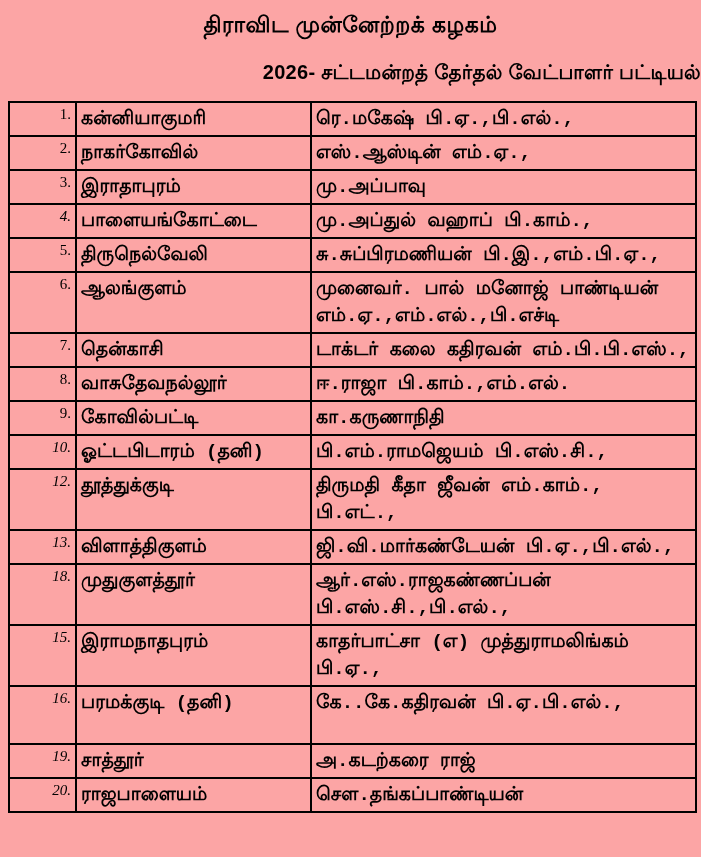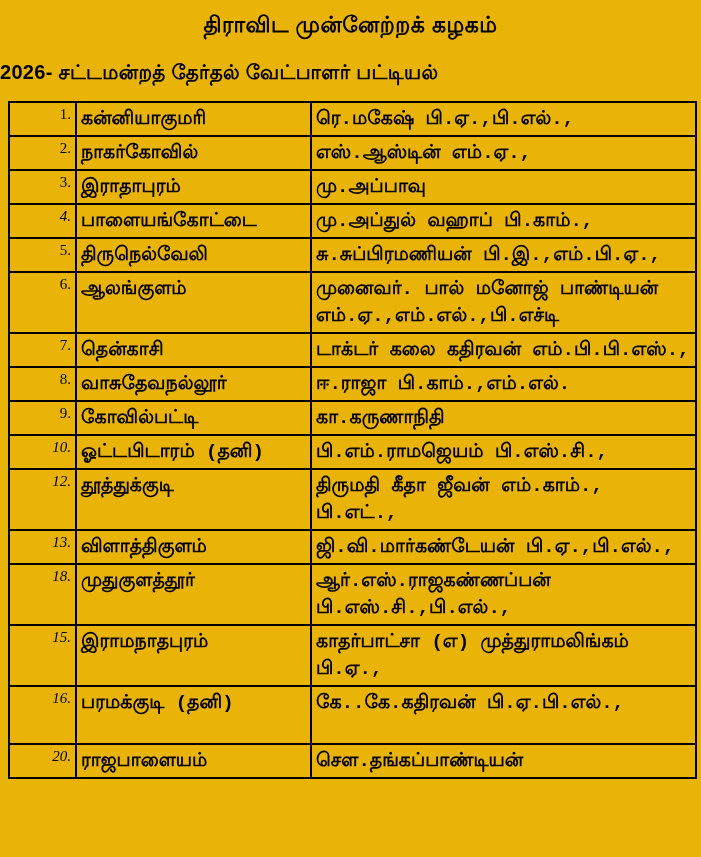--- a/index.html
+++ b/index.html
@@ -6,32 +6,32 @@
     margin: 0;
     padding: 0;
     background: #ffffff;
     color: #000000;
     font-family: "Liberation Sans", sans-serif;
   }
   .page {
     position: relative;
     width: 701px;
     height: 857px;
-    background: #eab308;
+    background: #fca5a5;
     overflow: hidden;
   }
   .title {
     text-align: center;
     font-weight: bold;
     font-size: 22px;
     padding-top: 12px;
     letter-spacing: 0.5px;
   }
   .subtitle {
-    text-align: left;
+    text-align: right;
     font-weight: bold;
     font-size: 20px;
     margin-top: 21px;
     letter-spacing: 0.3px;
   }
   table.cand-table {
     border-collapse: collapse;
     table-layout: fixed;
     margin: 15px 6px 0 8px;
     width: 687px;
@@ -168,20 +168,25 @@
   </tr>
 
   <tr>
     <td class="num">16.</td>
     <td class="ta">பரமக்குடி (தனி)</td>
     <td class="ta">கே..கே.கதிரவன் பி.ஏ.பி.எல்.,</td>
   </tr>
 
 
 
+  <tr>
+    <td class="num">19.</td>
+    <td class="ta">சாத்தூர்</td>
+    <td class="ta">அ.கடற்கரை ராஜ்</td>
+  </tr>
 
   <tr>
     <td class="num">20.</td>
     <td class="ta">ராஜபாளையம்</td>
     <td class="ta">சௌ.தங்கப்பாண்டியன்</td>
   </tr>
 
 </tbody>
   </table>
 

